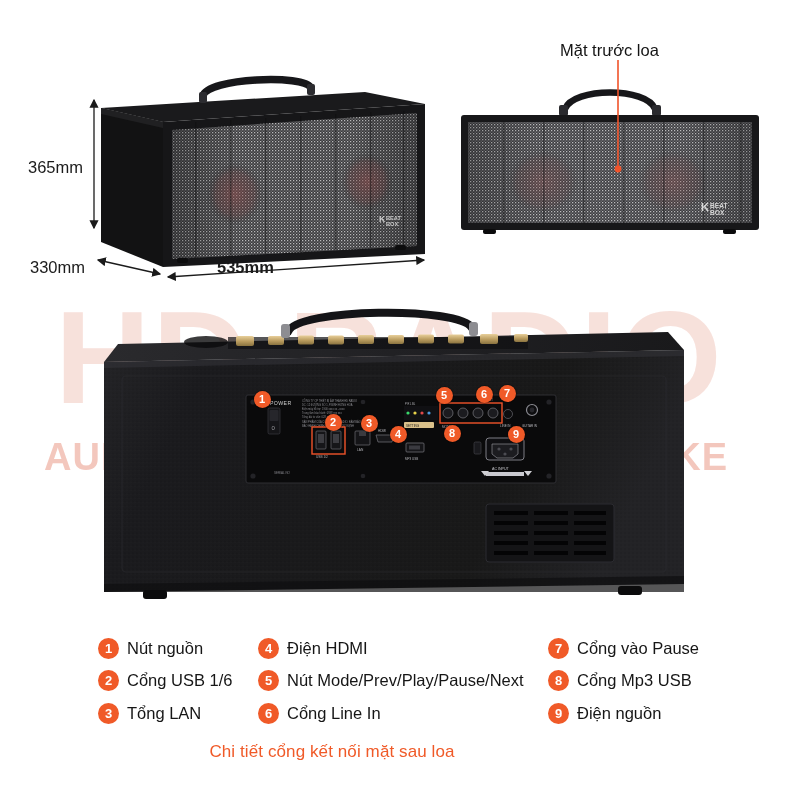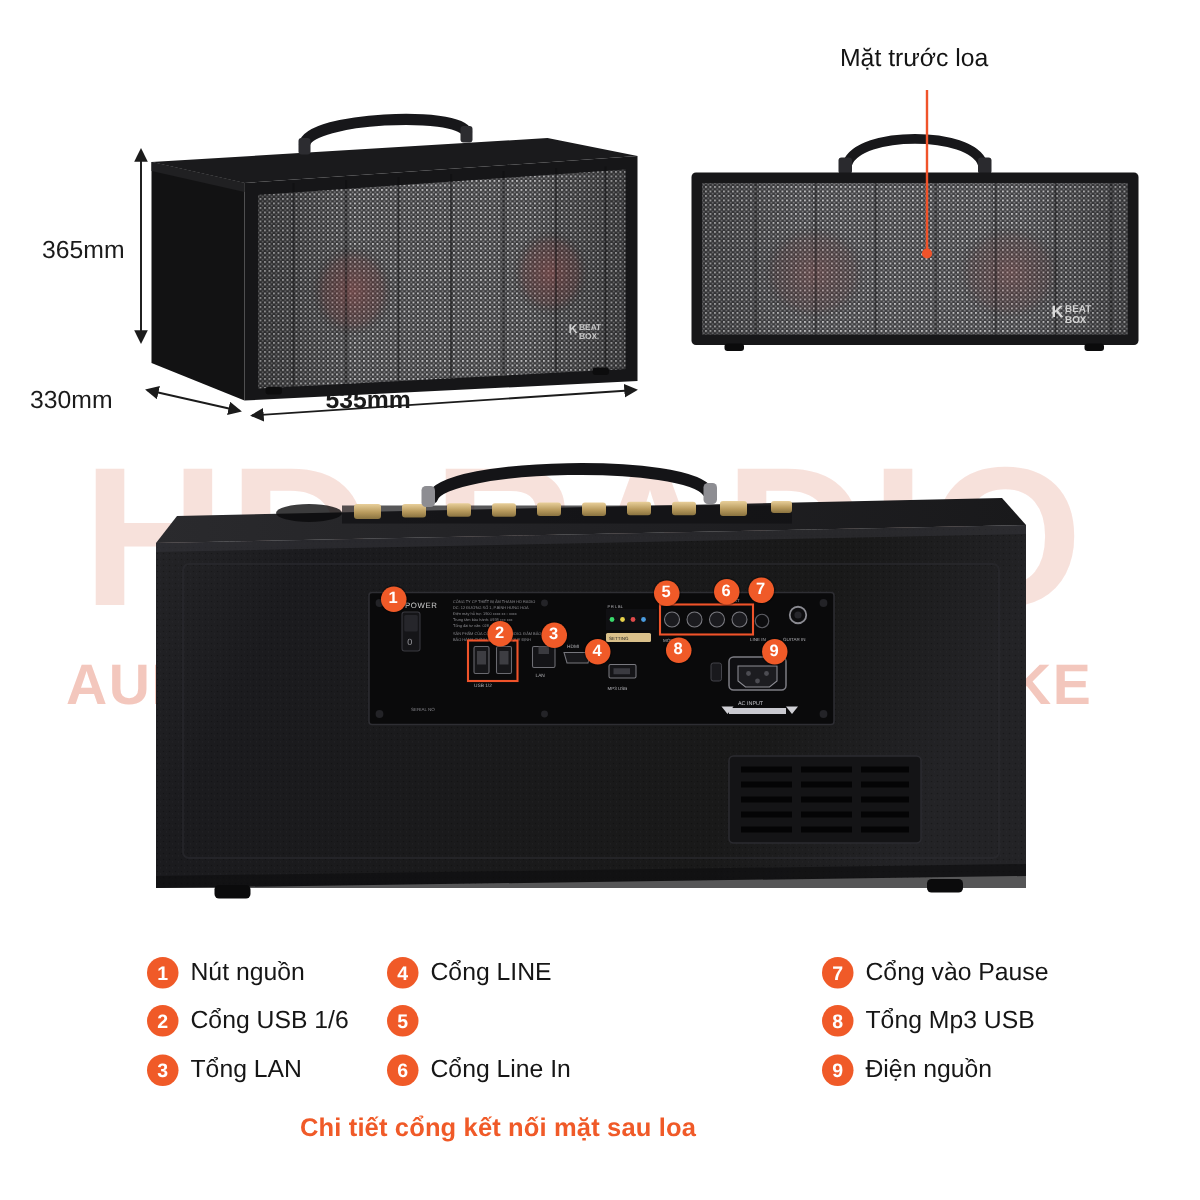--- a/index.html
+++ b/index.html
@@ -37,27 +37,27 @@
 
   
   #persp-speaker{position:absolute;left:95px;top:72px;width:340px;height:205px;z-index:3;}
 
   
   .dim-label{
     position:absolute;font-size:16.5px;color:#1b1b1b;white-space:nowrap;
     font-family:"Liberation Sans",sans-serif;
   }
   #dim-365{left:28px;top:158px;}
-  #dim-330{left:20px;top:258px;}
+  #dim-330{left:30px;top:258px;}
   #dim-535{left:217px;top:258px;font-weight:bold;}
 
   
   #front-speaker{position:absolute;left:455px;top:85px;width:310px;height:155px;z-index:3;}
   #front-callout-label{
-    position:absolute;left:560px;top:30px;font-size:16.5px;color:#141414;white-space:nowrap;
+    position:absolute;left:560px;top:41px;font-size:16.5px;color:#141414;white-space:nowrap;
     font-family:"Liberation Sans",sans-serif;z-index:4;
   }
 
   
   #rear-speaker{position:absolute;left:88px;top:292px;width:610px;height:330px;z-index:3;}
 
   
   #legend{
     position:absolute;left:0;top:632px;width:800px;height:100px;z-index:5;
   }
@@ -75,21 +75,21 @@
     font-family:"Liberation Sans",sans-serif;
     line-height:1;
   }
   .legend-text{
     font-size:16.5px;color:#161616;white-space:nowrap;
     font-family:"Liberation Sans",sans-serif;
   }
 
   #caption{
     position:absolute;left:0;top:742px;width:664px;text-align:center;
-    font-size:17px;font-weight:bold;color:#f05a28;letter-spacing:.1px;
+    font-size:17px;font-weight:normal;color:#f05a28;letter-spacing:.1px;
     font-family:"Liberation Sans",sans-serif;z-index:5;
   }
 
   
   .panel-badge{
     position:absolute;width:17px;height:17px;border-radius:50%;
     background:#f05a28;color:#fff;font-size:11px;font-weight:bold;
     display:flex;align-items:center;justify-content:center;
     font-family:"Liberation Sans",sans-serif;z-index:6;line-height:1;
     box-shadow:0 0 0 1px rgba(0,0,0,.25);
@@ -441,38 +441,39 @@
           <span class="legend-text">Cổng USB 1/6</span>
         </div>
         <div class="legend-item">
           <span class="badge">3</span>
           <span class="legend-text">Tổng LAN</span>
         </div>
       </div>
     <div class="legend-col" id="legend-col-2">
         <div class="legend-item">
           <span class="badge">4</span>
-          <span class="legend-text">Cổng LINE</span>
+          <span class="legend-text">Điện HDMI</span>
         </div>
         <div class="legend-item">
           <span class="badge">5</span>
+          <span class="legend-text">Nút Mode/Prev/Play/Pause/Next</span>
         </div>
         <div class="legend-item">
           <span class="badge">6</span>
           <span class="legend-text">Cổng Line In</span>
         </div>
       </div>
     <div class="legend-col" id="legend-col-3">
         <div class="legend-item">
           <span class="badge">7</span>
           <span class="legend-text">Cổng vào Pause</span>
         </div>
         <div class="legend-item">
           <span class="badge">8</span>
-          <span class="legend-text">Tổng Mp3 USB</span>
+          <span class="legend-text">Cổng Mp3 USB</span>
         </div>
         <div class="legend-item">
           <span class="badge">9</span>
           <span class="legend-text">Điện nguồn</span>
         </div>
       </div>
   </div>
 
   <div id="caption" class="noselect">Chi tiết cổng kết nối mặt sau loa</div>
 

